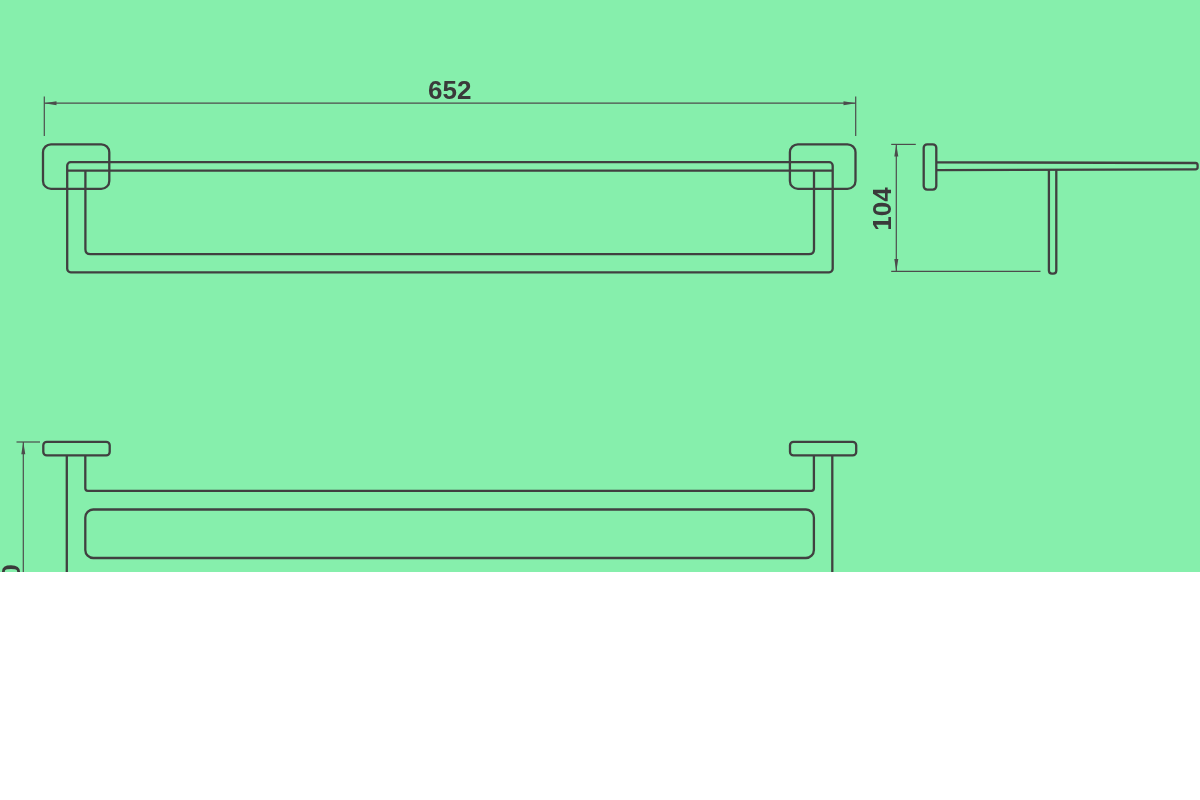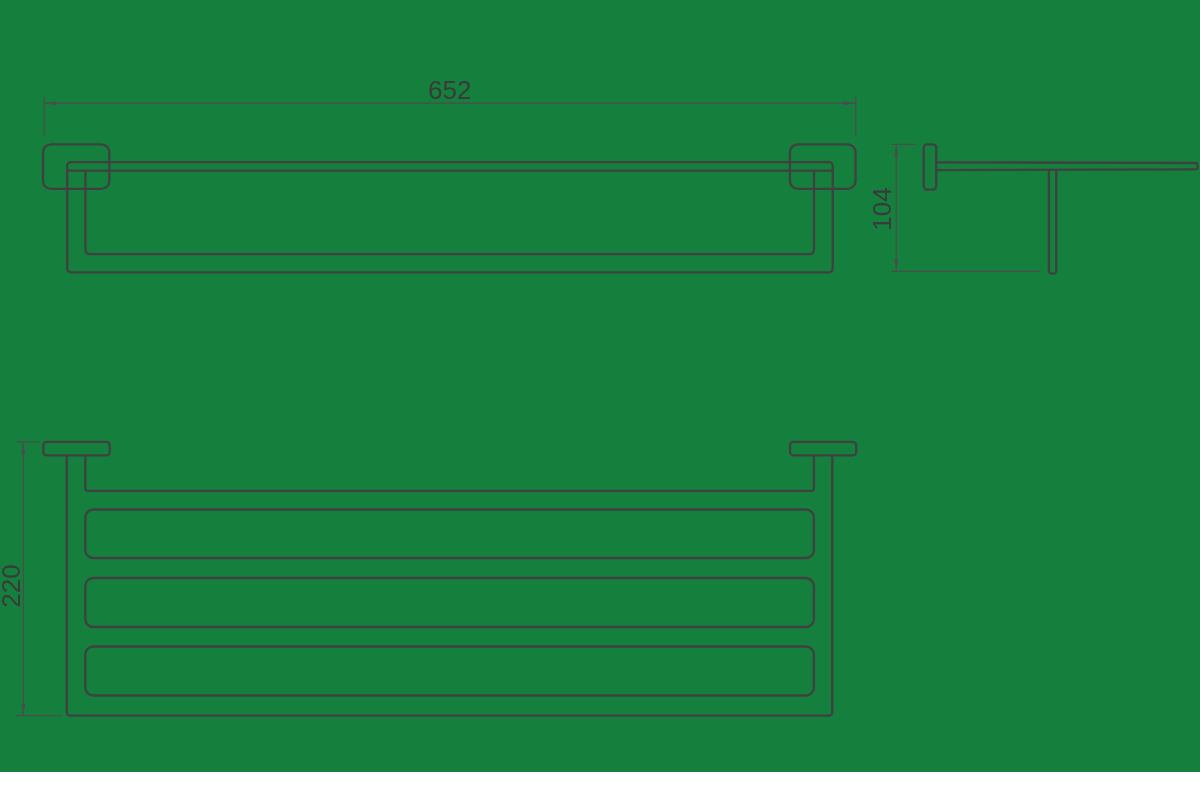--- a/index.html
+++ b/index.html
@@ -1,16 +1,16 @@
 <!DOCTYPE html>
 <html><head>
 <meta charset="utf-8">
 <style>
   html,body{margin:0;padding:0;background:#ffffff;}
-  .page{width:1200px;height:772px;position:relative;overflow:hidden;background:#15803d;}
+  .page{width:1200px;height:572px;position:relative;overflow:hidden;background:#86efac;font-weight:bold;}
   svg{display:block;}
   text{font-family:"Liberation Sans", sans-serif;fill:#3a3a3a;}
 </style>
 </head>
 <body>
 <div class="page">
 <svg width="1200" height="800" viewBox="0 0 1200 800">
 
   <g stroke="#404040" stroke-width="2.3" fill="none">
 

